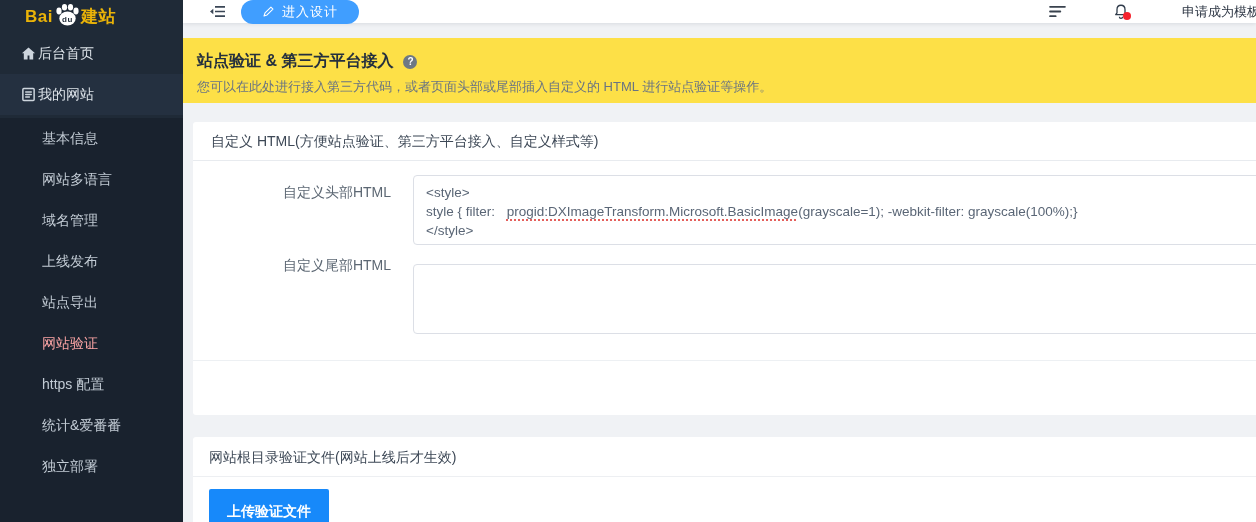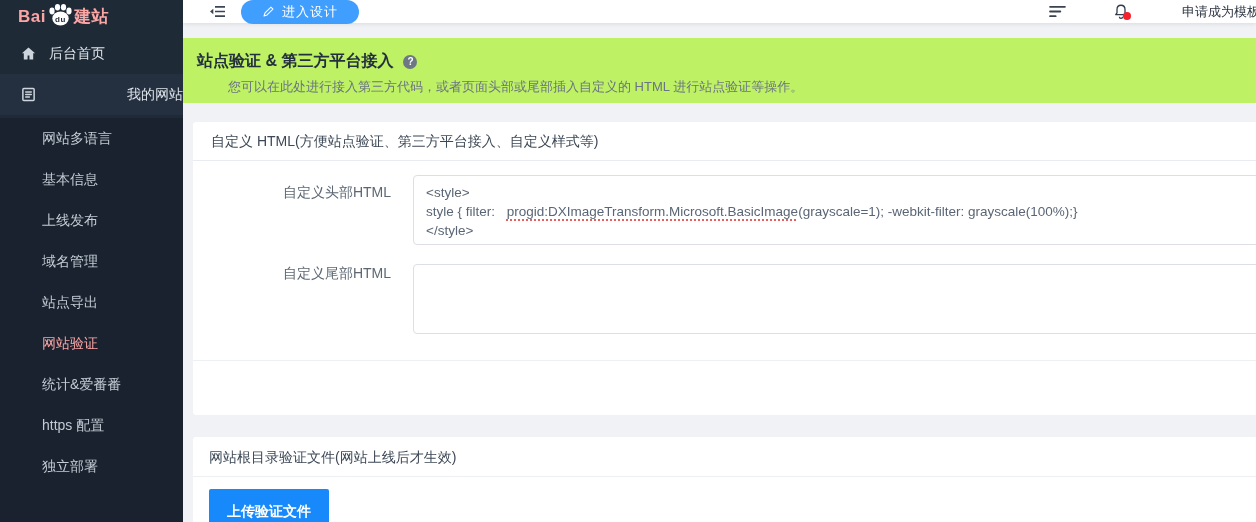--- a/index.html
+++ b/index.html
@@ -11,29 +11,29 @@
     color:#333;
   }
 
   
   .sidebar {
     position:absolute; left:0; top:0; width:183px; height:522px;
     background:#19222e; z-index:5;
   }
   .sidebar-top { background:#1f2a37; padding-bottom:3px; }
   .logo {
-    height:33px; display:flex; align-items:center; padding-left:18px;
-    color:#fca5a5; font-weight:bold; font-size:17px; letter-spacing:.5px;
+    height:33px; display:flex; align-items:center; padding-left:25px;
+    color:#eab308; font-weight:bold; font-size:17px; letter-spacing:.5px;
   }
   .logo .paw { width:26px; height:24px; margin:0 1px; position:relative; top:-2px; }
   .menu-item {
-    height:41px; display:flex; align-items:center; gap:13px;
+    height:41px; display:flex; align-items:center; gap:2px;
     padding-left:21px; font-size:14px; color:#dde3e9; cursor:pointer;
   }
-  .menu-item.open { background:#243040;justify-content:space-between; }
+  .menu-item.open { background:#243040; }
   .menu-item .mi-icon { width:15px; height:15px; display:inline-flex; color:#cdd5dd; }
   .submenu { padding-top:0; }
   .submenu-item {
     height:41px; line-height:41px; padding-left:42px;
     font-size:14px; color:#c3ccd5; cursor:pointer;
   }
   .submenu-item.active { color:#fca5a5; }
 
   
   .topbar {
@@ -53,51 +53,51 @@
   .bell-wrap { position:relative; margin-left:24px; cursor:pointer; display:inline-flex; }
   .bell-dot {
     position:absolute; right:-2px; bottom:0px; width:8px; height:8px;
     border-radius:50%; background:#f5222d;
   }
   .apply-template { margin-left:30px; font-size:13px; color:#2b3442; white-space:nowrap; cursor:pointer; margin-right:-4px; }
 
   
   .page-head {
     position:absolute; left:183px; top:38px; right:0; height:65px;
-    background:#bef264; padding:13px 0 0 14px;
+    background:#fde047; padding:13px 0 0 14px;
   }
   .page-title-row { display:flex; align-items:center; gap:10px; }
   .page-title { font-size:16px; font-weight:bold; color:#25303e; }
   .help-icon {
     width:14px; height:14px; border-radius:50%; background:#6d7884;
     color:#fff; font-size:10px; font-weight:bold; display:inline-flex;
     align-items:center; justify-content:center; cursor:pointer;
   }
   .help-icon::before { content:"?"; }
-  .page-subtitle { margin-top:6px; font-size:13px; color:#6a7482;margin-left:31px; }
+  .page-subtitle { margin-top:6px; font-size:13px; color:#6a7482; }
 
   
   .card {
     position:absolute; left:193px; width:1150px; background:#fff;
     border-radius:3px;
   }
   .card-1 { top:122px; height:293px; }
   .card-2 { top:437px; height:120px; }
   .card-header {
     height:39px; line-height:39px; border-bottom:1px solid #e8ebef;
     padding-left:18px; font-size:14px; color:#3d4856;
   }
   .card-2 .card-header { height:40px; line-height:40px; padding-left:16px; border-bottom-color:#edeff2; }
 
   .field-label {
     position:absolute; left:0; width:198px; text-align:right;
     font-size:14px; color:#5c6773; line-height:16px;
   }
   .label-head { top:62px; }
-  .label-tail { top:143px;padding-left:8px; }
+  .label-tail { top:135px;padding-left:8px; }
   .html-box {
     position:absolute; left:220px; width:920px; height:70px;
     border:1px solid #dcdfe6; border-radius:4px; background:#fff;
     padding:7px 12px; font-size:13.5px; line-height:19px; color:#5a6676;
     overflow:hidden; white-space:pre-wrap; cursor:text;
     font-family:"Liberation Sans",sans-serif;
   }
   .box-head { top:53px; }
   .box-tail { top:142px; }
   .squiggle {
@@ -145,28 +145,28 @@
         <svg viewBox="0 0 24 24" width="15" height="15">
           <rect x="3" y="2.5" width="18" height="19" rx="1.5" fill="none" stroke="currentColor" stroke-width="2.4"></rect>
           <path d="M7.5 8h9M7.5 12h9M7.5 16h6" stroke="currentColor" stroke-width="2.2" stroke-linecap="round"></path>
         </svg>
       </span>
       <span>我的网站</span>
     </div>
   </div>
 
   <div class="submenu">
+    <div class="submenu-item">基本信息</div>
     <div class="submenu-item">网站多语言</div>
-    <div class="submenu-item">基本信息</div>
+    <div class="submenu-item">域名管理</div>
     <div class="submenu-item">上线发布</div>
-    <div class="submenu-item">域名管理</div>
     <div class="submenu-item">站点导出</div>
     <div class="submenu-item active">网站验证</div>
+    <div class="submenu-item">https 配置</div>
     <div class="submenu-item">统计&amp;爱番番</div>
-    <div class="submenu-item">https 配置</div>
     <div class="submenu-item">独立部署</div>
   </div>
 </div>
 
 <div class="topbar">
   <span class="fold-icon">
     <svg viewBox="0 0 18 14" width="15" height="13">
       <path d="M0 7l4-3.2v6.4L0 7z" fill="#3a4656"></path>
       <path d="M6 1.5h12M6 7h12M6 12.5h12" stroke="#3a4656" stroke-width="2"></path>
     </svg>

